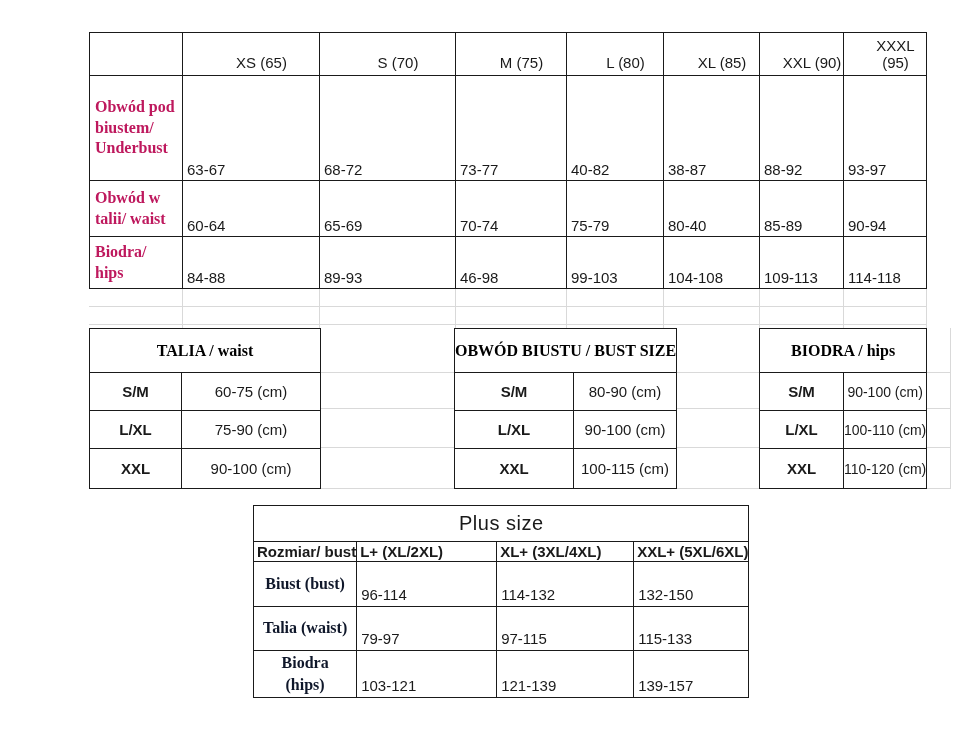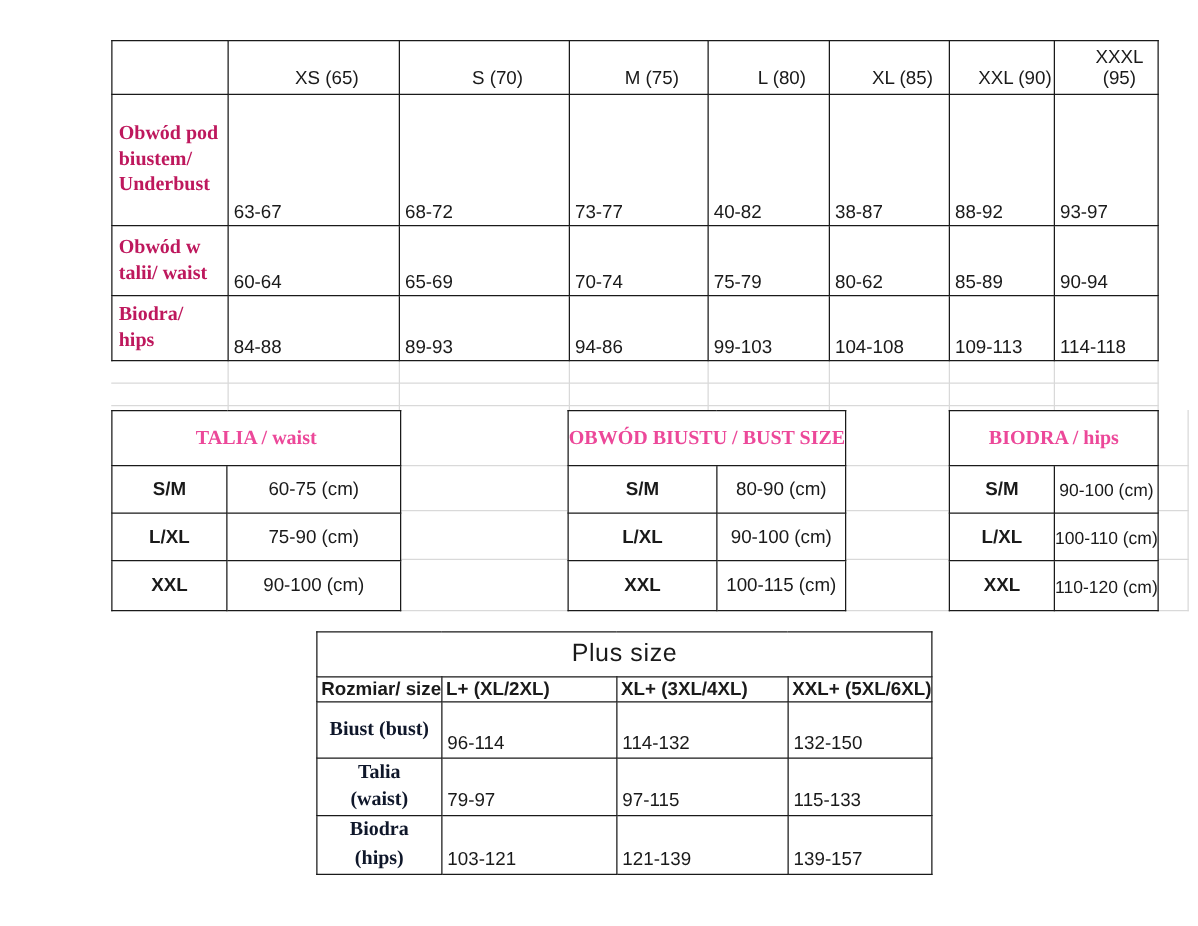--- a/index.html
+++ b/index.html
@@ -20,21 +20,21 @@
     font-family:"Liberation Serif", serif; font-weight:bold; color:#be185d;
     font-size:16px; text-align:left; vertical-align:middle; line-height:1.3;
     padding:0 5px; word-wrap:break-word;
   }
   .rh0 { height:43px; } .rh1 { height:105px; } .rh2 { height:56px; } .rh3 { height:52px; }
 
   
   .measure { top:328px; }
   .measure td { text-align:center; vertical-align:middle; font-size:15px; white-space:nowrap; }
   .measure .ttl {
-    font-family:"Liberation Serif", serif; font-weight:bold; color:#ec4899; font-size:16px;
+    font-family:"Liberation Serif", serif; font-weight:bold; color:#000000; font-size:16px;
   }
   .measure .sz { font-weight:bold; }
   .m1 { left:89px; }  .m2 { left:454px; } .m3 { left:759px; }
   .m3 .rng { font-size:14px; }
   .mr0 { height:44px; } .mr1 { height:38px; } .mr2 { height:38px; } .mr3 { height:40px; }
 
   
   .plus-table { left:253px; top:505px; }
   .plus-table td { font-size:15px; }
   .plus-table .ttl { text-align:center; vertical-align:middle; font-size:20px; font-weight:400; letter-spacing:0.5px; }
@@ -111,29 +111,29 @@
       <td class="val">38-87</td>
       <td class="val">88-92</td>
       <td class="val">93-97</td>
     </tr>
     <tr class="rh2">
       <td class="lbl">Obwód w talii/ waist</td>
       <td class="val">60-64</td>
       <td class="val">65-69</td>
       <td class="val">70-74</td>
       <td class="val">75-79</td>
-      <td class="val">80-62</td>
+      <td class="val">80-40</td>
       <td class="val">85-89</td>
       <td class="val">90-94</td>
     </tr>
     <tr class="rh3">
       <td class="lbl">Biodra/ hips</td>
       <td class="val">84-88</td>
       <td class="val">89-93</td>
-      <td class="val">94-86</td>
+      <td class="val">46-98</td>
       <td class="val">99-103</td>
       <td class="val">104-108</td>
       <td class="val">109-113</td>
       <td class="val">114-118</td>
     </tr>
   </tbody>
     </table>
 
   <table class="measure m1">
     <colgroup>
@@ -212,21 +212,21 @@
       <col style="width:90px">
         <col style="width:140px">
         <col style="width:137px">
         <col style="width:110px">
     </colgroup>
     <tbody>
         <tr class="pr0">
       <td class="ttl" colspan="4">Plus size</td>
     </tr>
     <tr class="pr1">
-      <td class="hdr">Rozmiar/ size</td>
+      <td class="hdr">Rozmiar/ bust</td>
       <td class="hdr">L+ (XL/2XL)</td>
       <td class="hdr">XL+ (3XL/4XL)</td>
       <td class="hdr">XXL+ (5XL/6XL)</td>
     </tr>
     <tr class="pr2">
       <td class="lbl">Biust (bust)</td>
       <td class="val">96-114</td>
       <td class="val">114-132</td>
       <td class="val">132-150</td>
     </tr>

